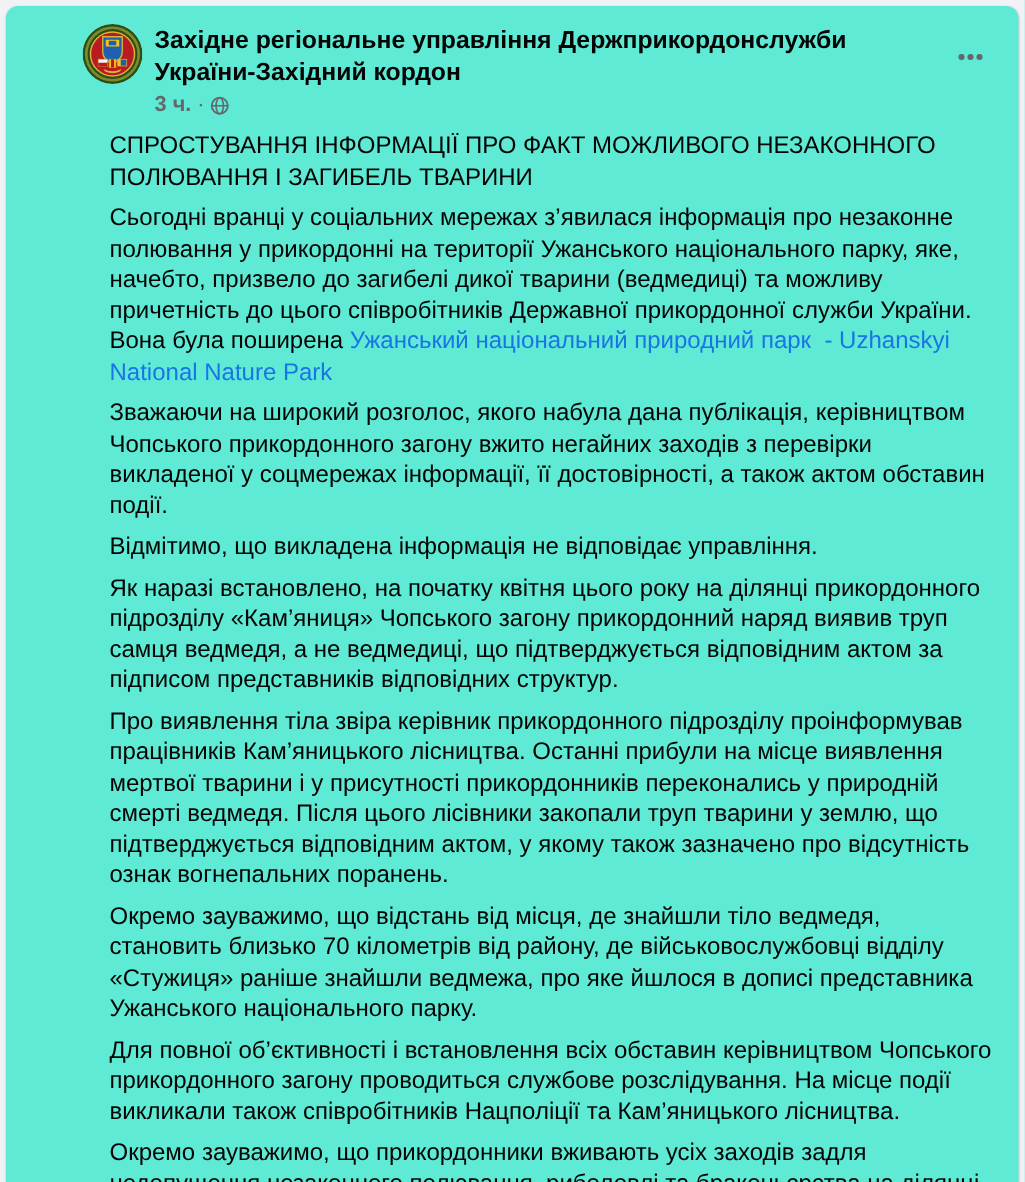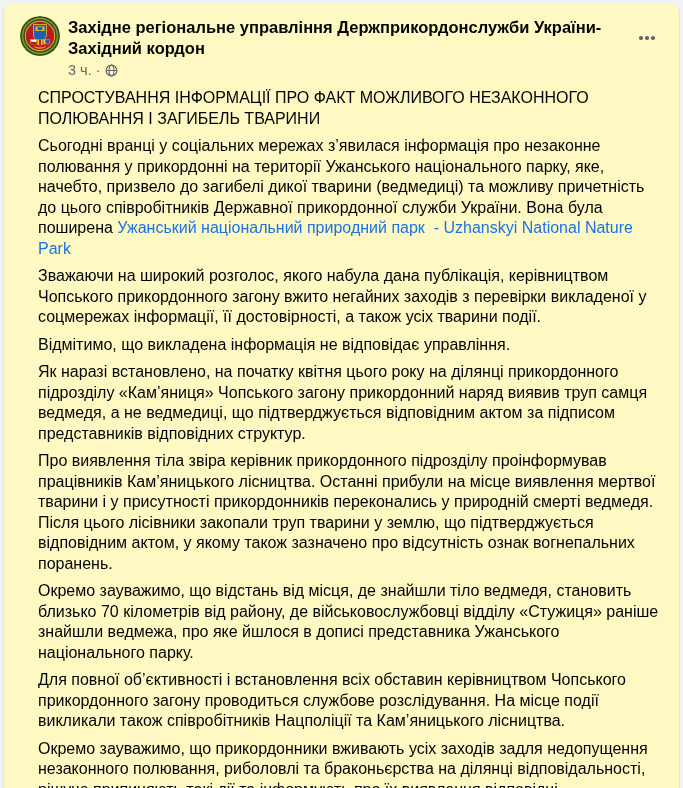--- a/index.html
+++ b/index.html
@@ -6,24 +6,25 @@
   html, body {
     width: 683px; height: 788px;
     overflow: hidden;
     background: #f0f2f5;
     font-family: "Liberation Sans", sans-serif;
   }
   .card {
     position: absolute;
     left: 4px; top: 4px;
     width: 675px; height: 784px;
-    background: #fef9c3;
+    background: #5eead4;
     border-radius: 8px 8px 0 0;
     box-shadow: 0 1px 2px rgba(0,0,0,0.2);
     overflow: hidden;
+    padding-left: 35px;
   }
   .header {
     display: flex;
     align-items: flex-start;
     padding: 12px 16px 0 16px;
     gap: 8px;
   }
   .avatar {
     width: 40px; height: 40px;
     border-radius: 50%;
@@ -41,21 +42,21 @@
     padding-right: 2px;
   }
   .meta {
     margin-top: 3px;
     font-size: 14.5px;
     color: #65676b;
     display: flex;
     align-items: center;
     gap: 4px;
   }
-  .meta .ts { cursor: pointer; }
+  .meta .ts { cursor: pointer; font-weight: bold; }
   .globe { display: inline-flex; align-items: center; }
   .more {
     flex: 0 0 32px;
     width: 32px; height: 32px;
     border: none; background: transparent;
     display: flex; align-items: center; justify-content: center;
     gap: 2.5px;
     cursor: pointer;
     border-radius: 50%;
     margin-top: 6px;
@@ -127,21 +128,21 @@
       <span class="d"></span>
       <span class="d"></span>
     </button>
 
   </div>
 
   <div class="body">
     <p>СПРОСТУВАННЯ ІНФОРМАЦІЇ ПРО ФАКТ МОЖЛИВОГО НЕЗАКОННОГО ПОЛЮВАННЯ І ЗАГИБЕЛЬ ТВАРИНИ</p>
     <p><span>Сьогодні вранці у соціальних мережах з’явилася інформація про незаконне полювання у прикордонні на території Ужанського національного парку, яке, начебто, призвело до загибелі дикої тварини (ведмедиці) та можливу причетність до цього співробітників Державної прикордонної служби України. Вона була поширена </span><a class="link">Ужанський національний природний парк  - Uzhanskyi National Nature Park</a></p>
     <div>
-        <p>Зважаючи на широкий розголос, якого набула дана публікація, керівництвом Чопського прикордонного загону вжито негайних заходів з перевірки викладеної у соцмережах інформації, її достовірності, а також усіх тварини події.</p>
+        <p>Зважаючи на широкий розголос, якого набула дана публікація, керівництвом Чопського прикордонного загону вжито негайних заходів з перевірки викладеної у соцмережах інформації, її достовірності, а також актом обставин події.</p>
         <p>Відмітимо, що викладена інформація не відповідає управління.</p>
         <p>Як наразі встановлено, на початку квітня цього року на ділянці прикордонного підрозділу «Кам’яниця» Чопського загону прикордонний наряд виявив труп самця ведмедя, а не ведмедиці, що підтверджується відповідним актом за підписом представників відповідних структур.</p>
         <p>Про виявлення тіла звіра керівник прикордонного підрозділу проінформував працівників Кам’яницького лісництва. Останні прибули на місце виявлення мертвої тварини і у присутності прикордонників переконались у природній смерті ведмедя. Після цього лісівники закопали труп тварини у землю, що підтверджується відповідним актом, у якому також зазначено про відсутність ознак вогнепальних поранень.</p>
         <p>Окремо зауважимо, що відстань від місця, де знайшли тіло ведмедя, становить близько 70 кілометрів від району, де військовослужбовці відділу «Стужиця» раніше знайшли ведмежа, про яке йшлося в дописі представника Ужанського національного парку.</p>
         <p>Для повної об’єктивності і встановлення всіх обставин керівництвом Чопського прикордонного загону проводиться службове розслідування. На місце події викликали також співробітників Нацполіції та Кам’яницького лісництва.</p>
         <p>Окремо зауважимо, що прикордонники вживають усіх заходів задля недопущення незаконного полювання, риболовлі та браконьєрства на ділянці відповідальності, рішуче припиняють такі дії та інформують про їх виявлення відповідні правоохоронні органи.</p>
       </div>
   </div>
 
 </div>

